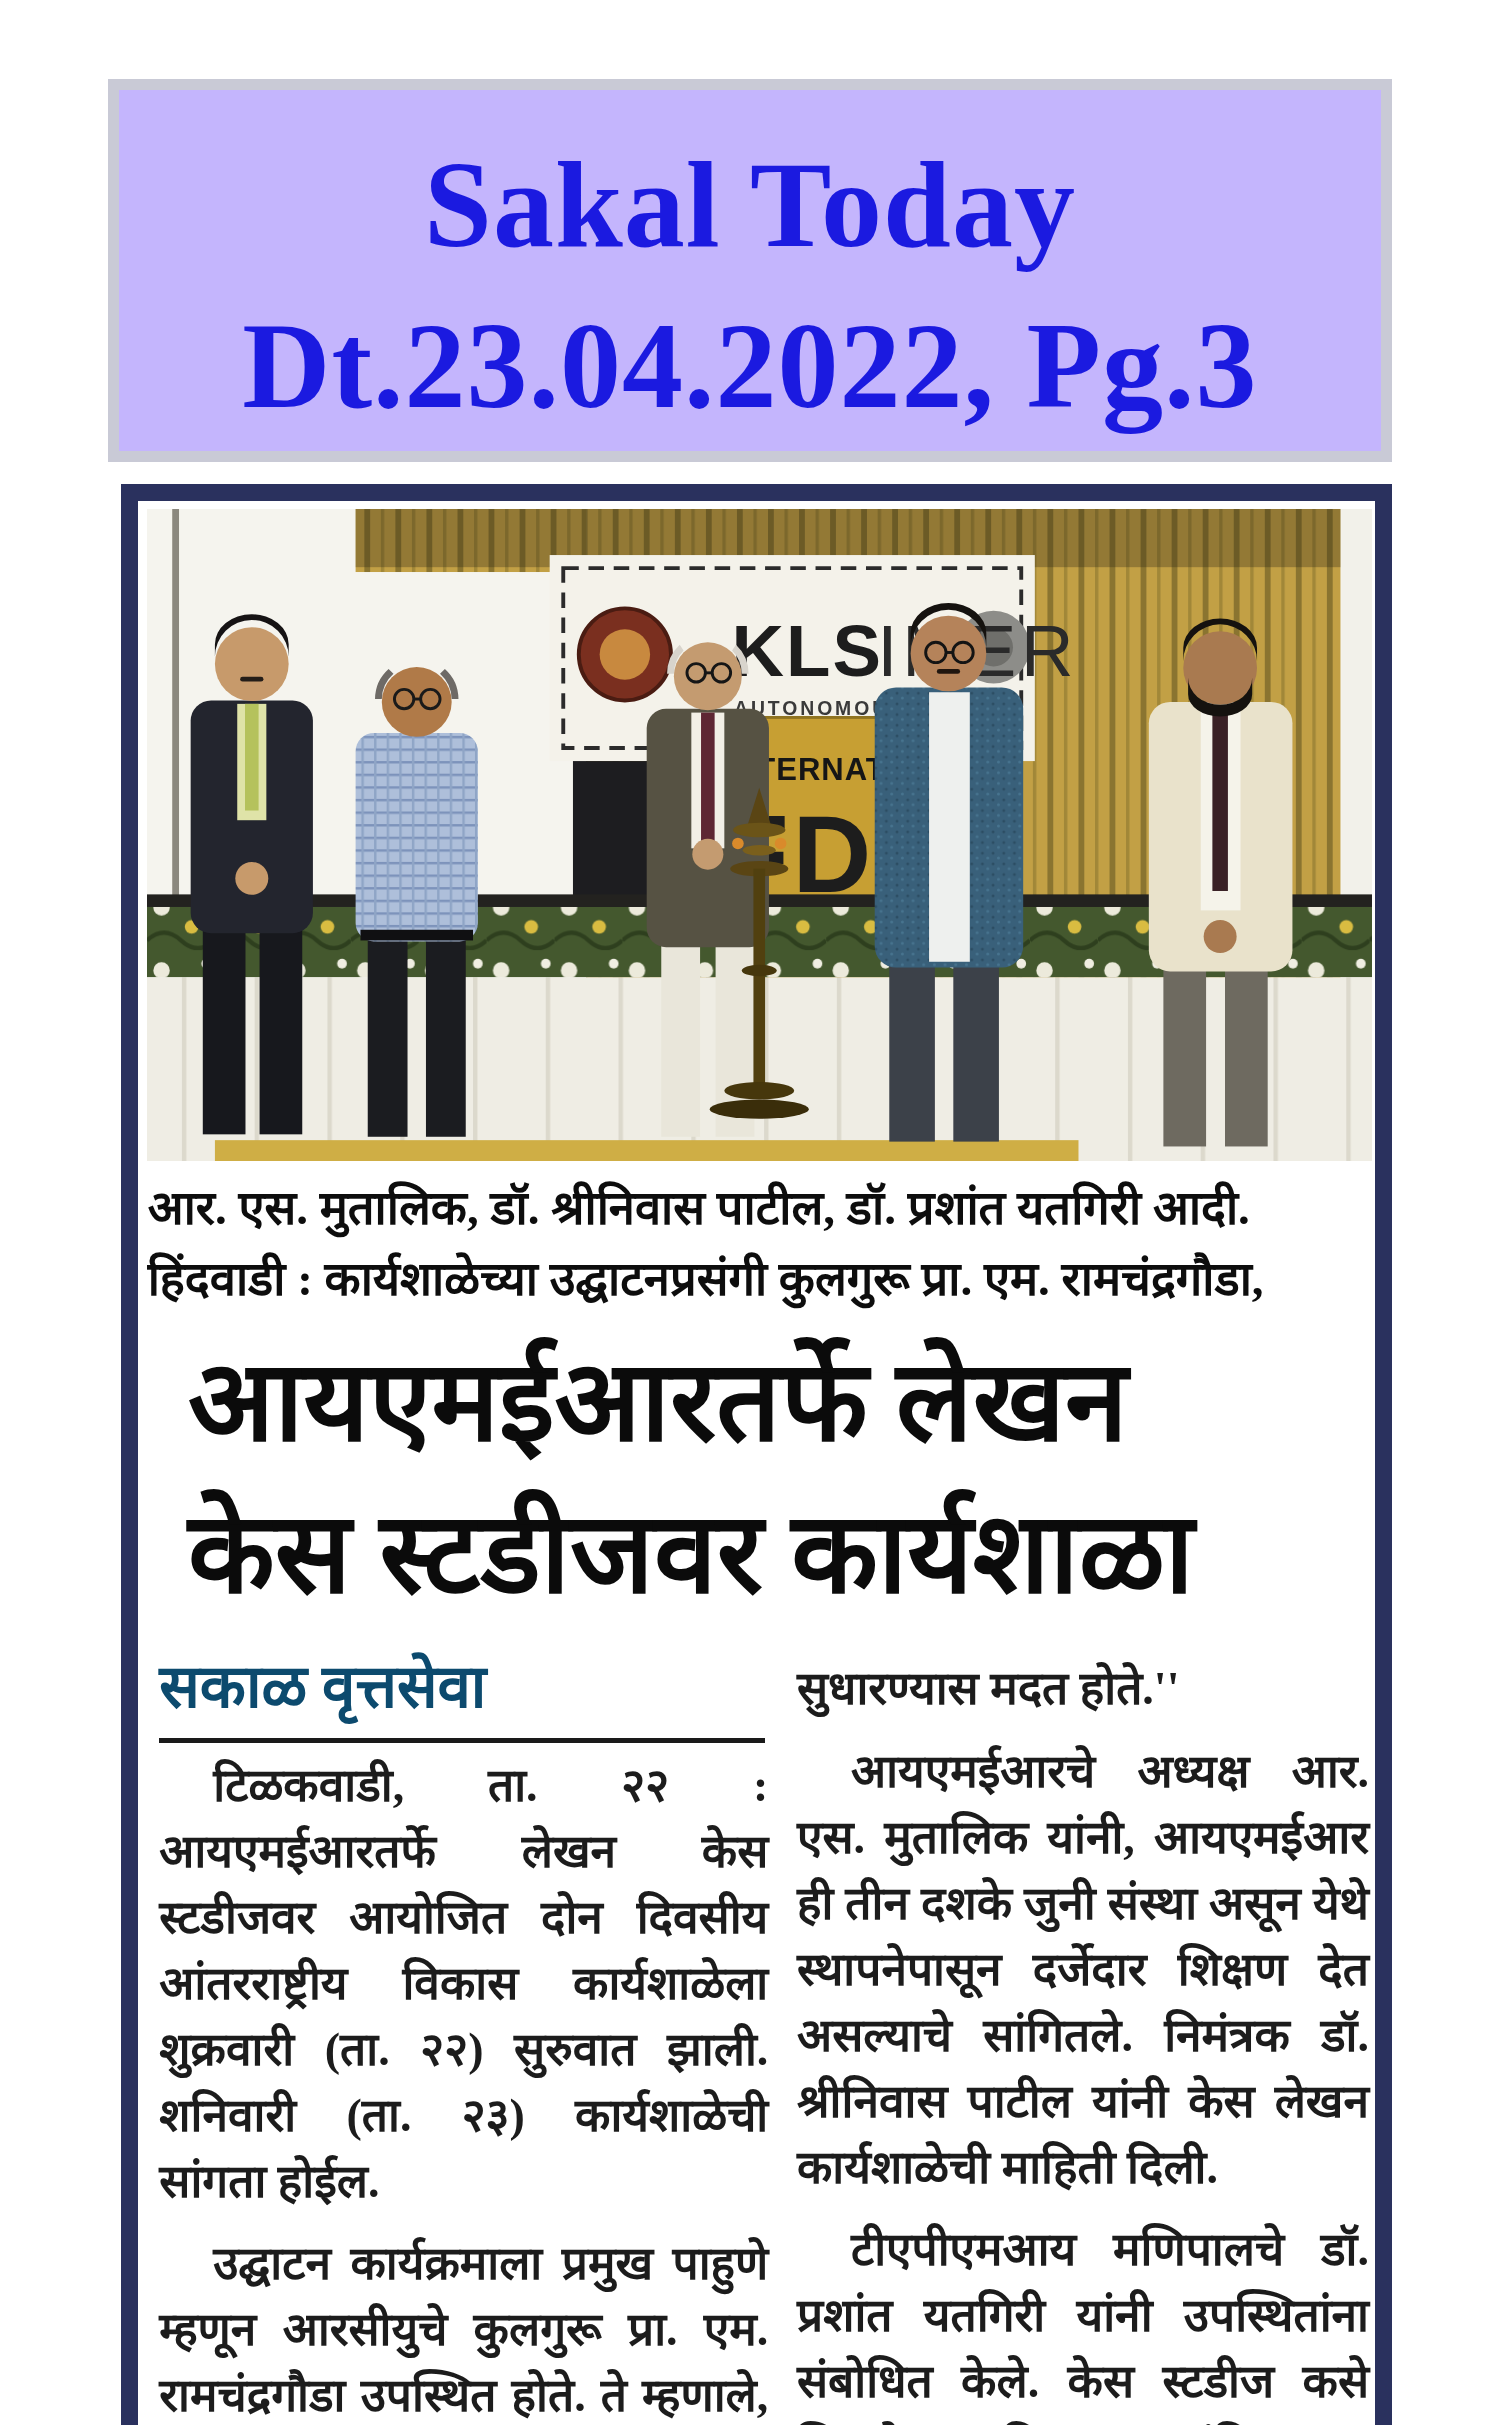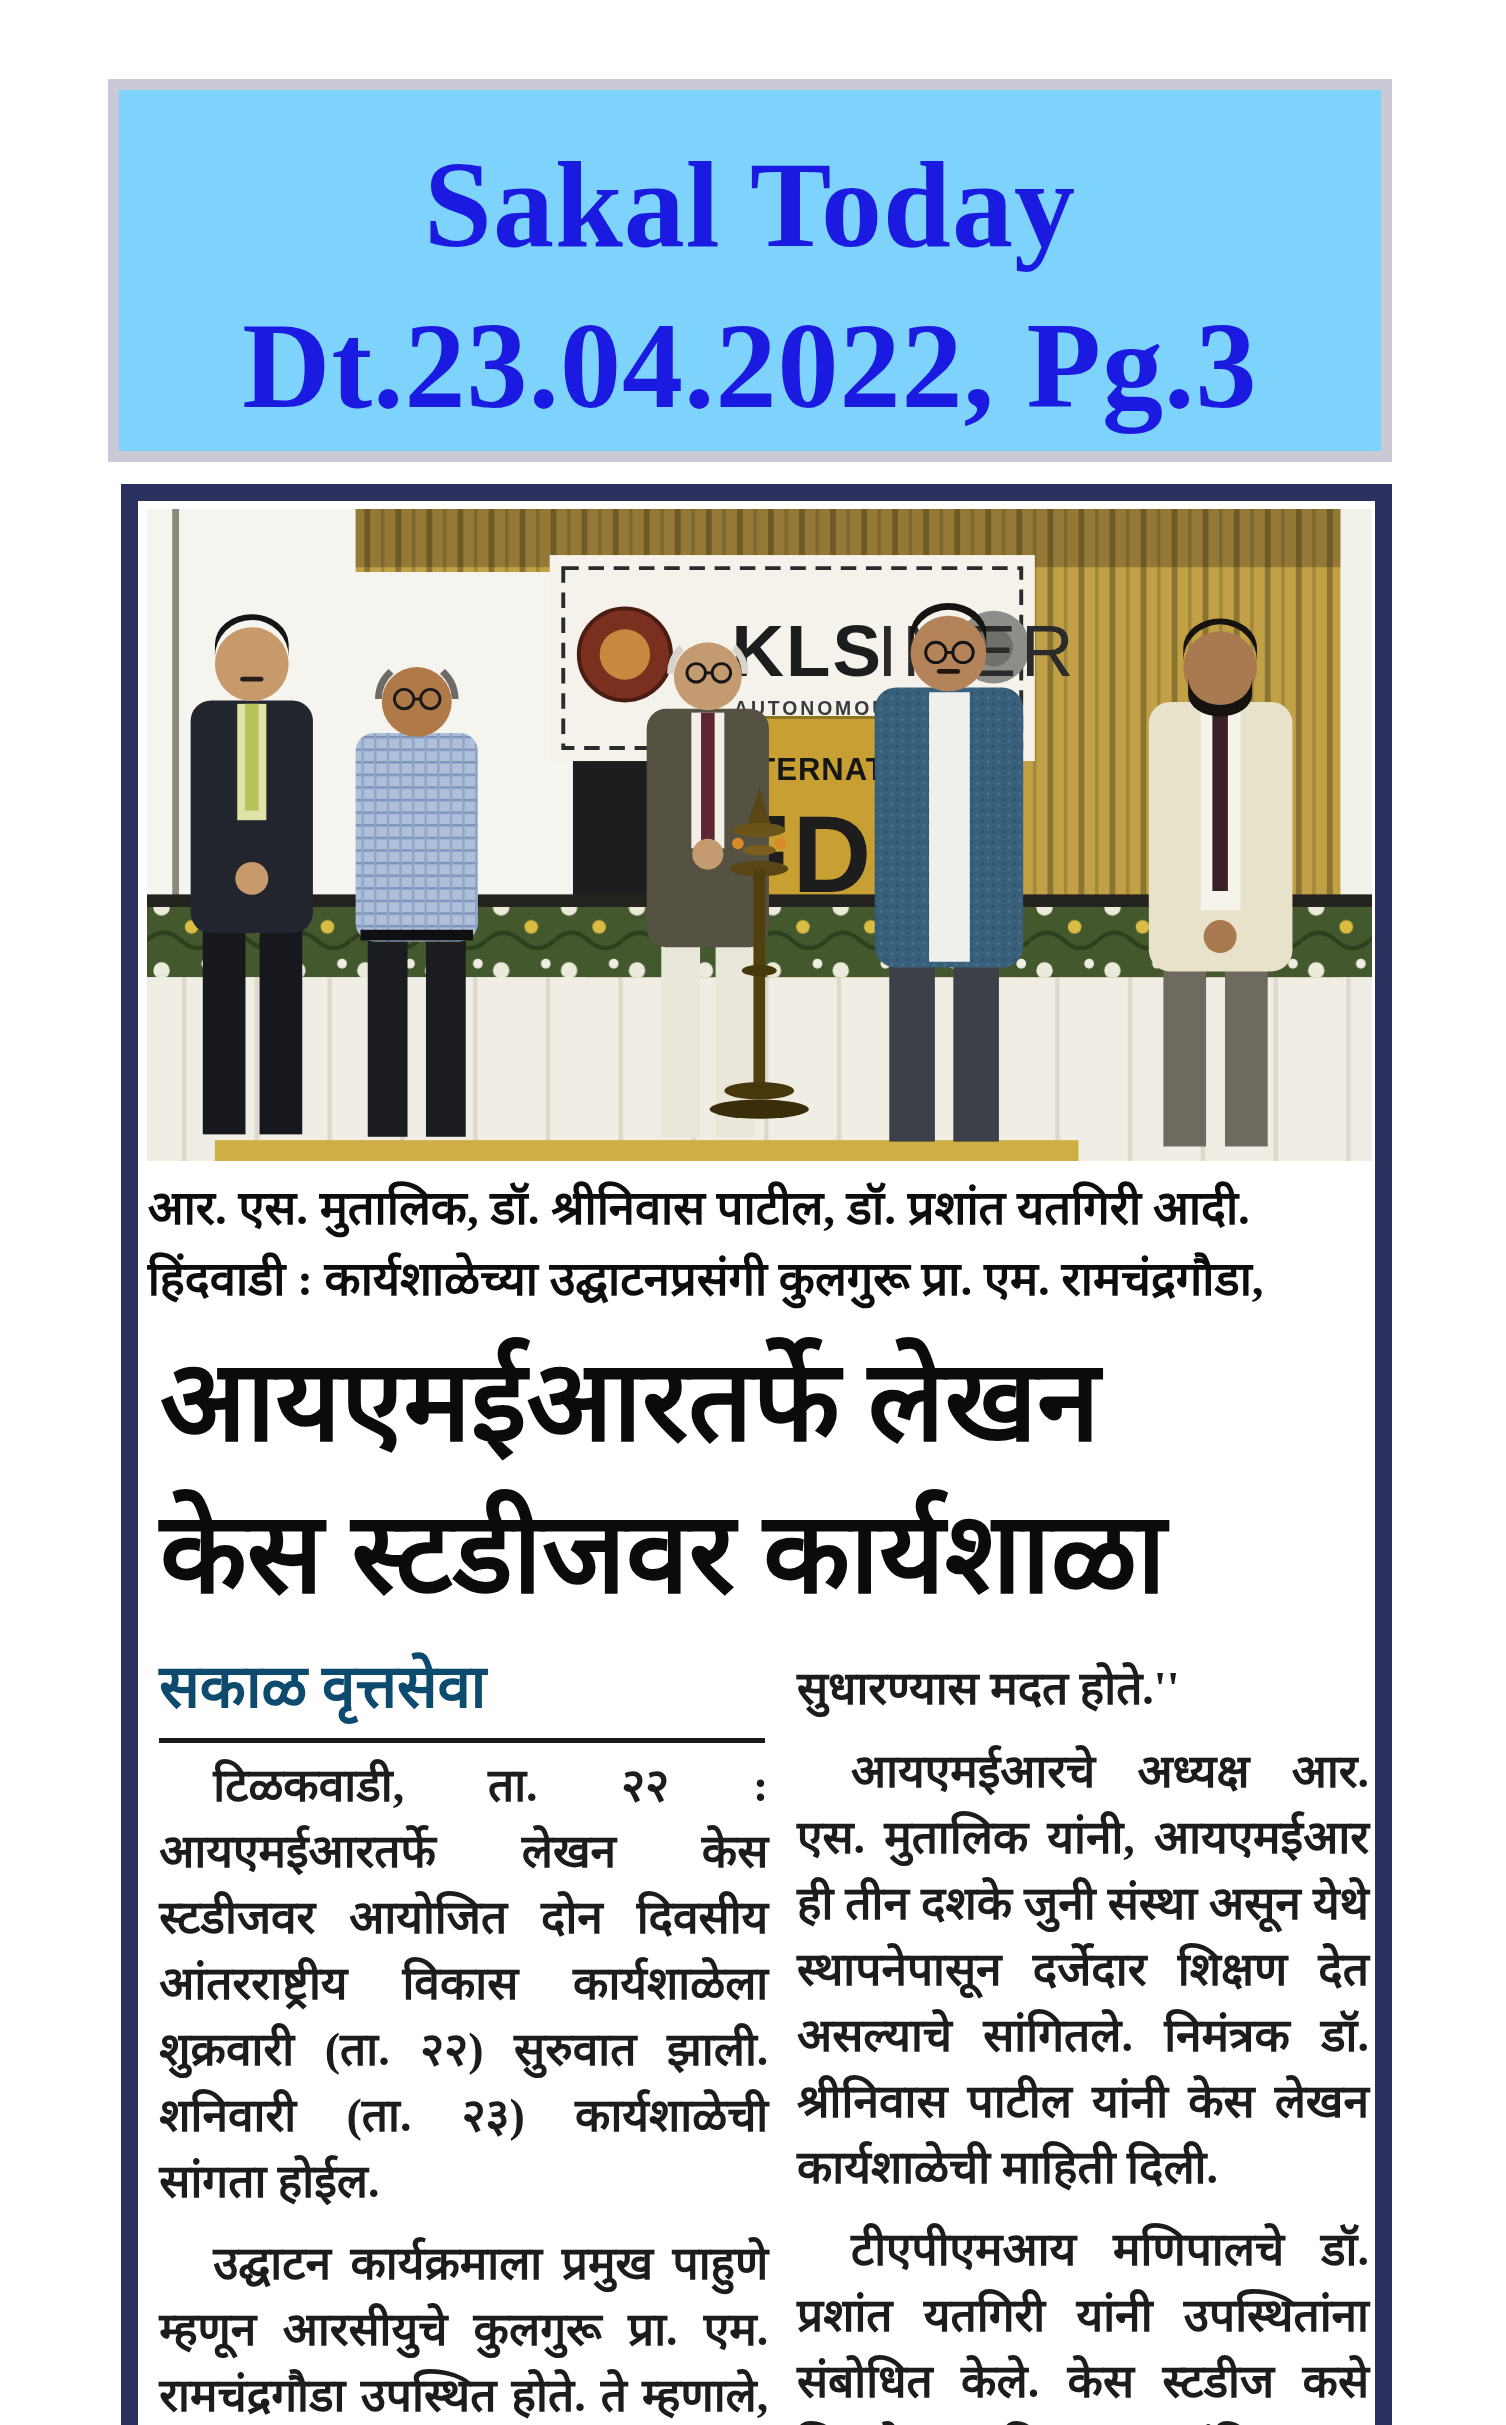--- a/index.html
+++ b/index.html
@@ -2,21 +2,21 @@
 <html style="font-size:7.8px"><head>
 <meta charset="utf-8">
 <style>
   html,body{margin:0;padding:0;background:#ffffff;}
   body{width:1506px;height:3176px;position:relative;font-family:"Liberation Serif",serif;}
   .page{position:absolute;inset:0;background:#ffffff;overflow:hidden;}
 
   
   .header-box{
     position:absolute;left:108px;top:79px;width:1284px;height:383px;
-    box-sizing:border-box;border:11.6px solid #c9cad6;background:#7dd3fc;
+    box-sizing:border-box;border:11.6px solid #c9cad6;background:#c4b5fd;
     text-align:center;padding-top:34px;
   }
   .header-line{
     font-family:"Liberation Serif",serif;font-weight:bold;
     font-size:122px;line-height:161px;color:#1b1ae0;letter-spacing:1px;
     white-space:nowrap;
   }
 
   
   .clip-frame{
@@ -30,21 +30,21 @@
   
   .caption{position:absolute;left:9.7px;top:672px;width:1223px;color:#0d0d0d;}
   .caption div{
     font-weight:bold;font-size:47px;line-height:71px;white-space:nowrap;
     font-family:"Liberation Serif",serif;
   }
 
   
   .headline{position:absolute;left:22px;top:825px;margin:0;color:#0b0b0b;font-weight:800;}
   .headline span{display:block;font-size:113px;line-height:152px;white-space:nowrap;
-    font-family:"Liberation Serif",serif;}
+    font-family:"Liberation Serif",serif;margin-left:28px;}
 
   
   .col{position:absolute;top:1155px;color:#1c1c1c;}
   .col-left{left:21.3px;width:609px;}
   .col-right{left:659px;width:572px;}
   .byline{font-weight:bold;font-size:60px;line-height:62px;color:#0c4a6e;}
   .rule{height:4.9px;background:#1a1a1a;margin:20.4px 0 9.7px 0;width:606px;}
   .para{
     margin:0 0 16.5px 0;font-size:46px;line-height:66px;text-align:justify;
     font-family:"Liberation Serif",serif;

